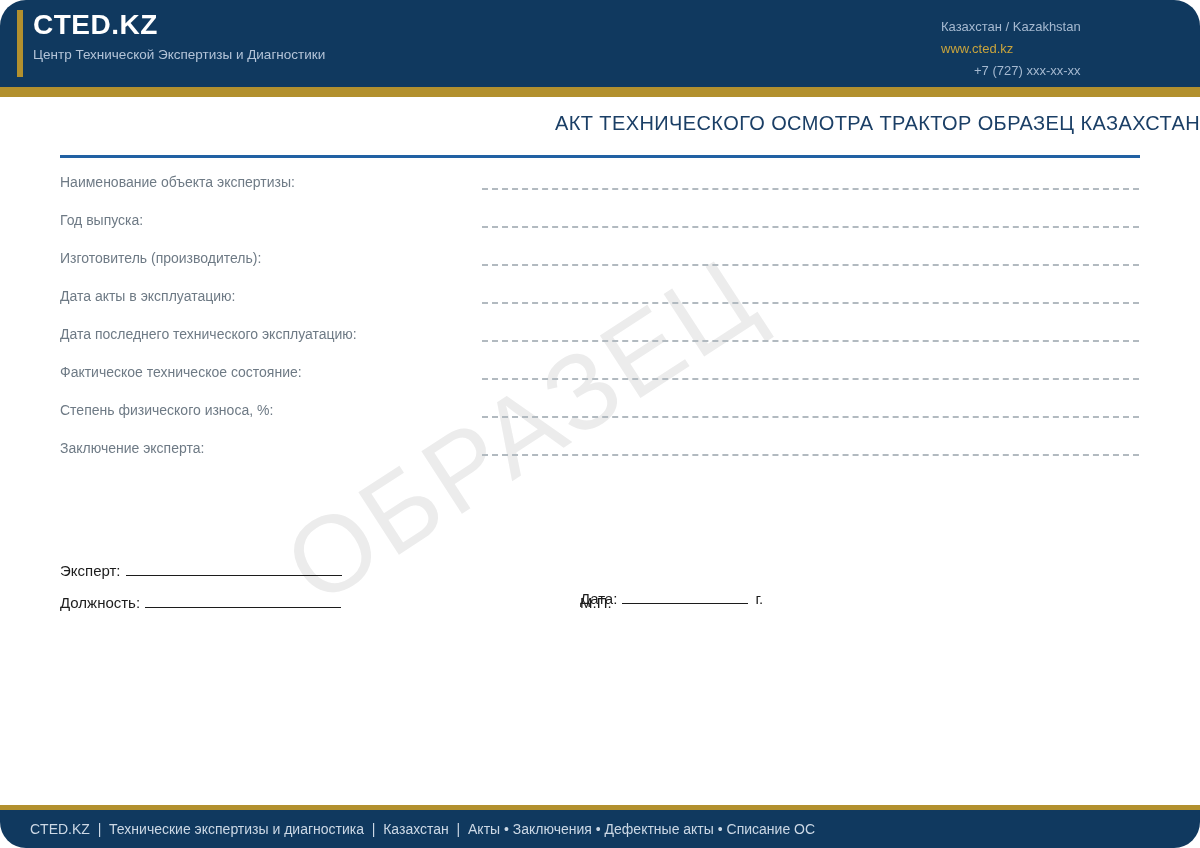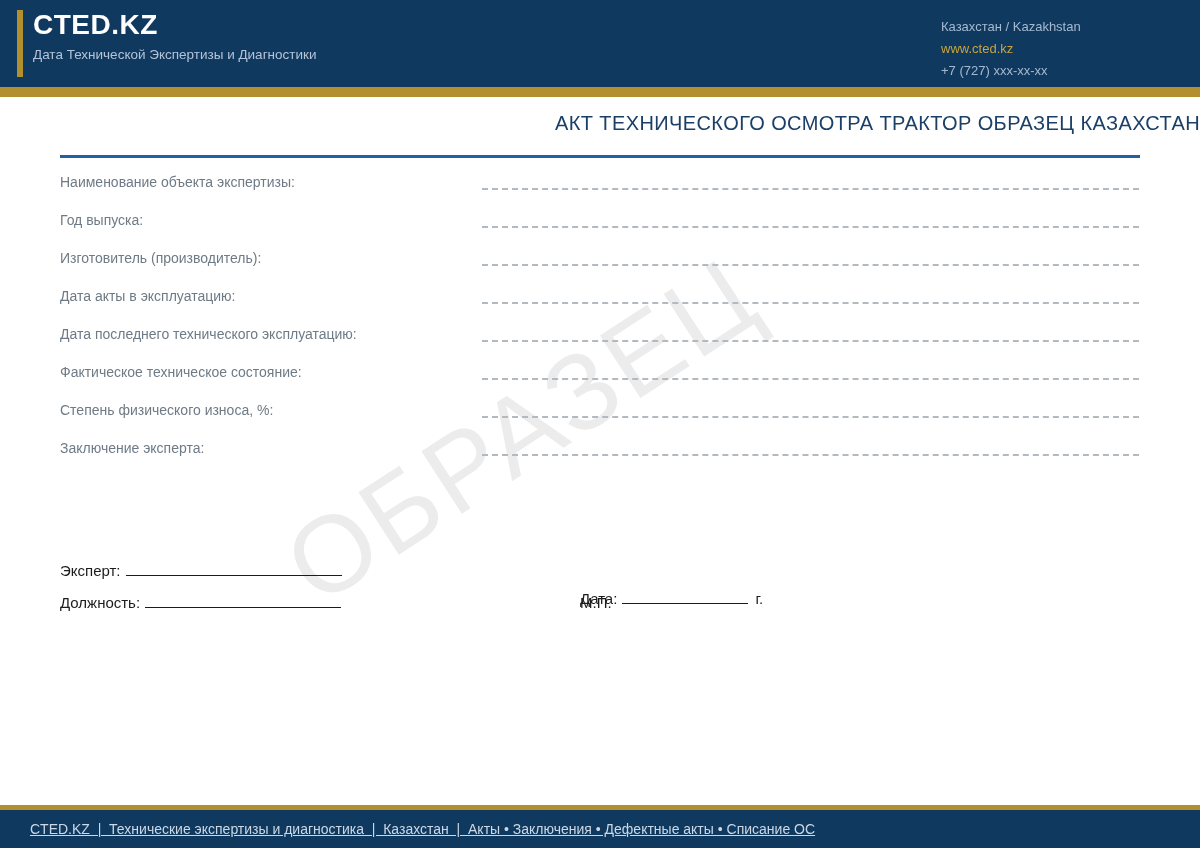--- a/index.html
+++ b/index.html
@@ -4,30 +4,31 @@
 <style>
   :root{
     --header-bg:#10395f; --gold:#b2902e; --title:#1b3f66; --rule:#2161a3;
     --label:#6e7a85; --dash:#b2bac0; --link-gold:#c9a43c; --header-muted:#a5b9d0;
     --footer-text:#ccd8e5; --signature-text:#1c1c1c; --watermark:#ececec;
   }
   html,body{margin:0;padding:0;background:#fff;}
   .page{
     position:relative;width:1200px;height:848px;overflow:hidden;background:#fff;
     font-family:"Liberation Sans",sans-serif;
+    border-radius:26px;
   }
   
   .topbar{position:absolute;left:0;top:0;width:1200px;height:87px;background:var(--header-bg);}
   .gold-accent{position:absolute;left:17px;top:10px;width:6px;height:67px;background:var(--gold);}
   .logo{position:absolute;left:33px;top:9px;font-size:28px;font-weight:bold;color:#ffffff;letter-spacing:.5px;}
   .subtitle{position:absolute;left:33px;top:47px;font-size:13.5px;color:#b4c4d8;}
   .hdr-right{position:absolute;left:941px;top:16px;font-size:13px;line-height:22px;}
   .hdr-region{color:var(--header-muted);}
   .hdr-site{color:var(--link-gold);cursor:pointer;}
-  .hdr-phone{color:var(--header-muted);}
+  .hdr-phone{color:var(--header-muted);margin-left:33px;}
   .gold-strip-top{position:absolute;left:0;top:87px;width:1200px;height:10px;background:var(--gold);}
   
   .doc-title{position:absolute;left:0;top:112px;width:1200px;text-align:right;
     font-size:20px;color:var(--title);letter-spacing:.4px;font-weight:500;margin:0;}
   .title-rule{position:absolute;left:60px;top:155px;width:1080px;height:3px;background:var(--rule);}
   
   .watermark{position:absolute;left:522px;top:430px;transform:translate(-50%,-50%) rotate(-33deg);
     font-size:108px;font-weight:400;color:var(--watermark);letter-spacing:4px;white-space:nowrap;z-index:0;}
   
   .fields{position:absolute;left:60px;top:172px;width:1080px;z-index:1;}
@@ -42,31 +43,31 @@
   .sig-position{left:60px;top:594px;}
   .sig-stamp{left:580px;top:594px;}
   .sig-line{display:inline-block;border-bottom:1.5px solid var(--signature-text);height:13px;margin-left:5px;}
   .line-expert{width:216px;}
   .line-position{width:196px;}
   .line-date{width:126px;margin-right:7px;}
   
   .footer-gold{position:absolute;left:0;top:805px;width:1200px;height:5px;background:var(--gold);}
   .footer-bar{position:absolute;left:0;top:810px;width:1200px;height:38px;background:var(--header-bg);}
   .footer-text{position:absolute;left:30px;top:0;height:38px;line-height:38px;
-    font-size:14px;color:var(--footer-text);white-space:pre;text-decoration:underline;}
+    font-size:14px;color:var(--footer-text);white-space:pre;}
 </style>
 </head>
 <body>
 
 <div class="page">
 
   <header class="topbar">
     <div class="gold-accent"></div>
     <div class="logo">CTED.KZ</div>
-    <div class="subtitle">Дата Технической Экспертизы и Диагностики</div>
+    <div class="subtitle">Центр Технической Экспертизы и Диагностики</div>
     <div class="hdr-right">
       <div class="hdr-region">Казахстан / Kazakhstan</div>
       <div class="hdr-site">www.cted.kz</div>
       <div class="hdr-phone">+7 (727) xxx-xx-xx</div>
     </div>
   </header>
   <div class="gold-strip-top"></div>
 
   <h1 class="doc-title">АКТ ТЕХНИЧЕСКОГО ОСМОТРА ТРАКТОР ОБРАЗЕЦ КАЗАХСТАН</h1>
   <div class="title-rule"></div>

